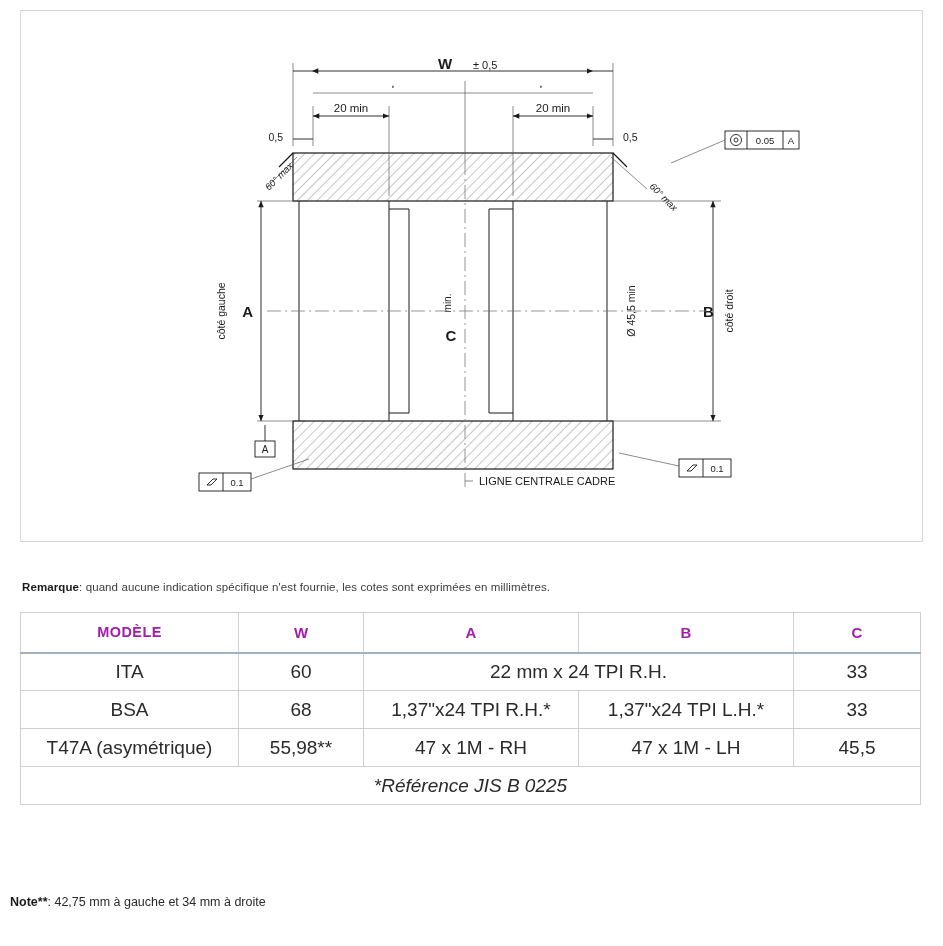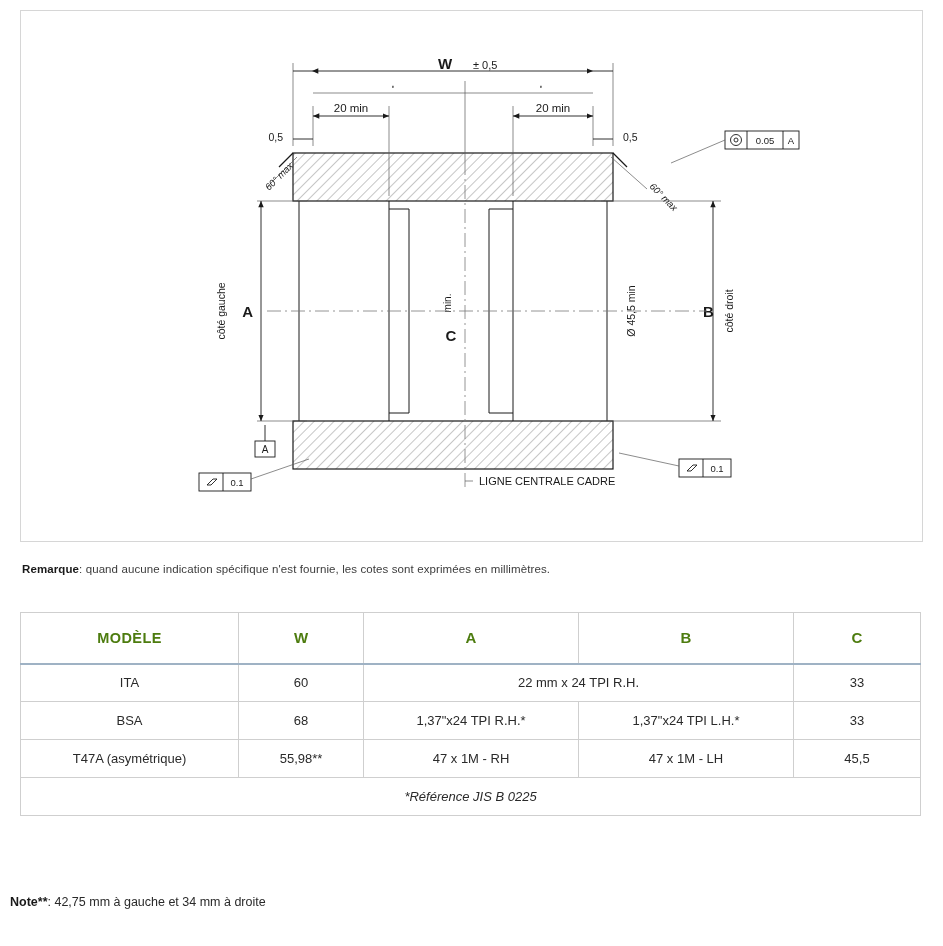--- a/index.html
+++ b/index.html
@@ -27,21 +27,21 @@
     height: 532px;
     border: 1px solid #d6d6d6;
     background: #fff;
   }
   .dwg { position: absolute; left: 0; top: 0; width: 903px; height: 532px; }
 
   
   .remark {
     position: absolute;
     left: 22px;
-    top: 563px;
+    top: 581px;
     font-size: 11.5px;
     color: #3c3c3c;
     letter-spacing: 0.1px;
   }
   .remark b { color: #1a1a1a; }
 
   
   .table-wrap {
     position: absolute;
     left: 20px;
@@ -56,28 +56,28 @@
   }
   table.specs th, table.specs td {
     border: 1px solid #cfcfcf;
     text-align: center;
     height: 38px;
     padding: 0 4px;
     font-weight: normal;
     color: #2a2a2a;
   }
   table.specs thead th {
-    height: 51px;
+    height: 40px;
     font-weight: bold;
     font-size: 15px;
-    color: #4d7c0f;
+    color: #a21caf;
     border-bottom: 2px solid #9fb2c4;
   }
   table.specs thead th.model-head { font-size: 14.5px; letter-spacing: 0.4px; }
-  table.specs tbody td { font-size: 13px; }
+  table.specs tbody td { font-size: 19px; }
   .col-model { width: 218px; }
   .col-w { width: 125px; }
   .col-a { width: 215px; }
   .col-b { width: 215px; }
   .col-c { width: 127px; }
   td.note-cell {
     text-align: left;
     padding-left: 12px;
     height: 38px;
     font-size: 13px;

